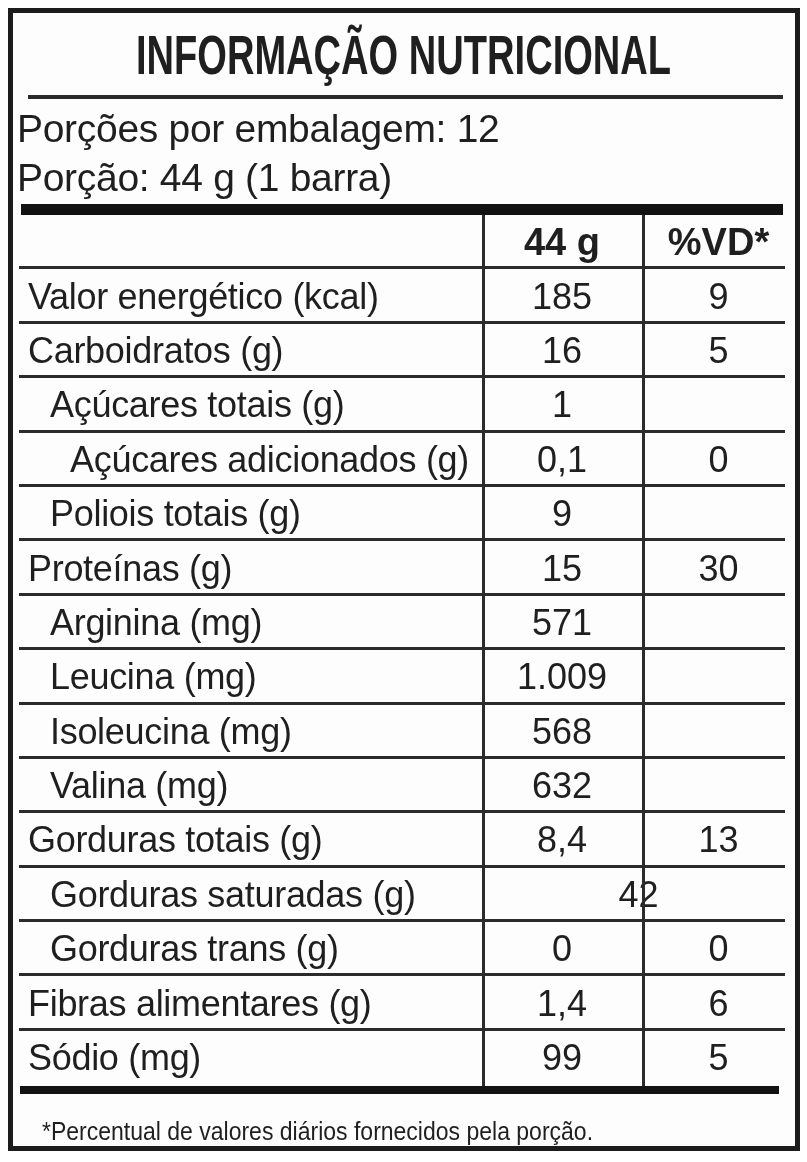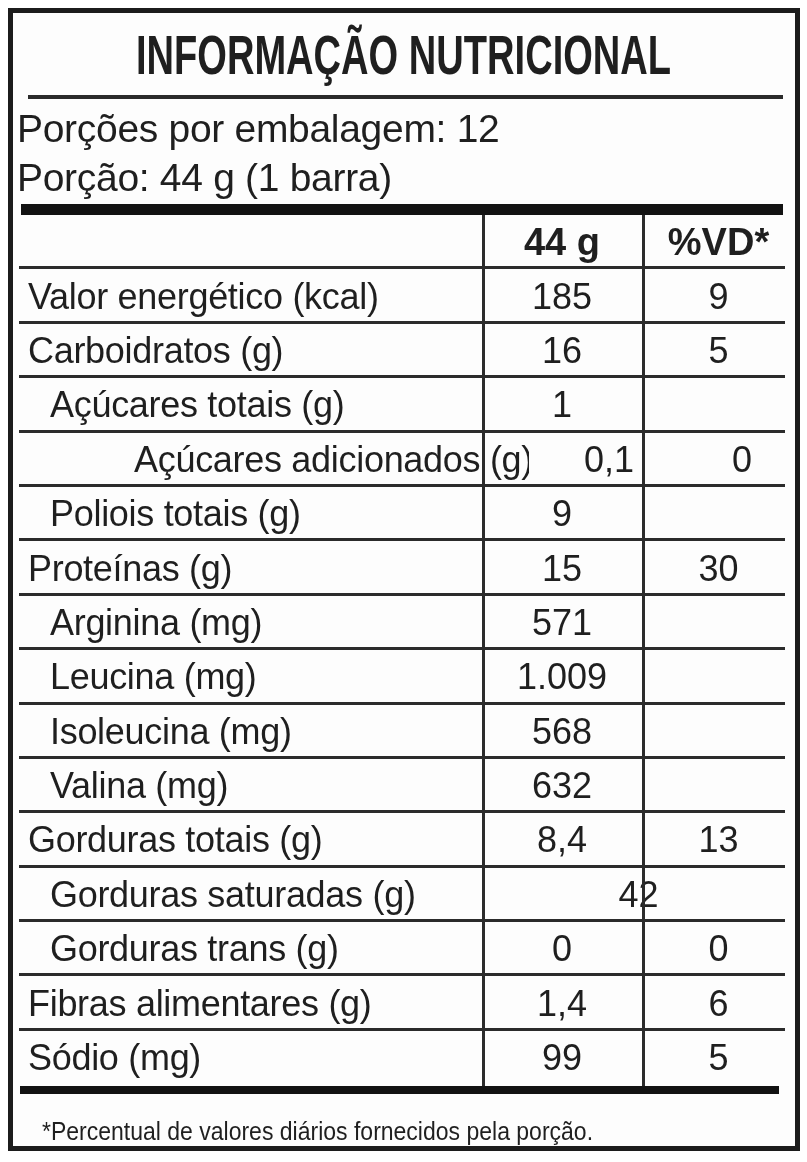--- a/index.html
+++ b/index.html
@@ -83,21 +83,21 @@
   .trow:last-child::after { display: none; }
   .c1 {
     width: 469px;
     padding-left: 15px;
     font-size: 36px;
     letter-spacing: -0.3px;
     white-space: nowrap;
     overflow: hidden;
   }
   .indent-1 .c1 { padding-left: 37px; }
-  .indent-2 .c1 { padding-left: 74px; margin-left: 47px; }
+  .indent-2 .c1 { padding-left: 57px; }
   .c2 {
     width: 160px;
     text-align: center;
     font-size: 36px;
   }
   .c3 {
     flex: 1;
     text-align: center;
     font-size: 36px;
   }

